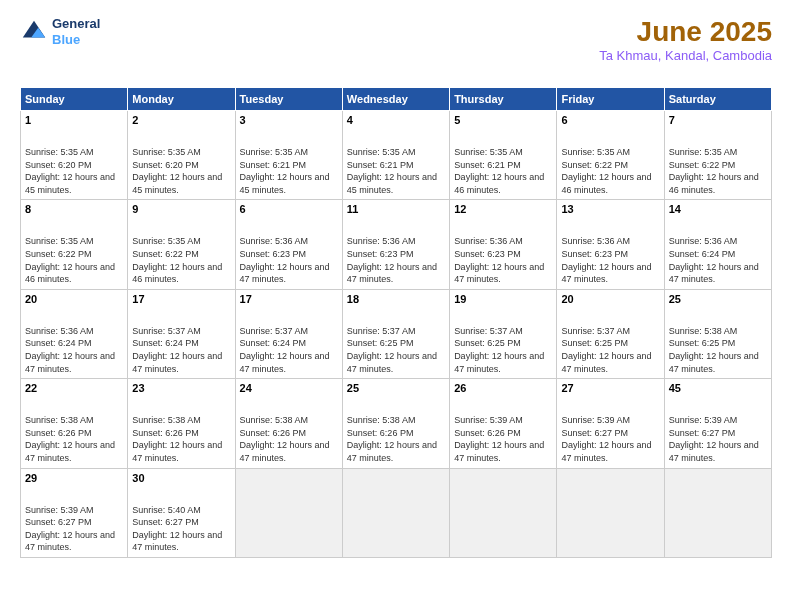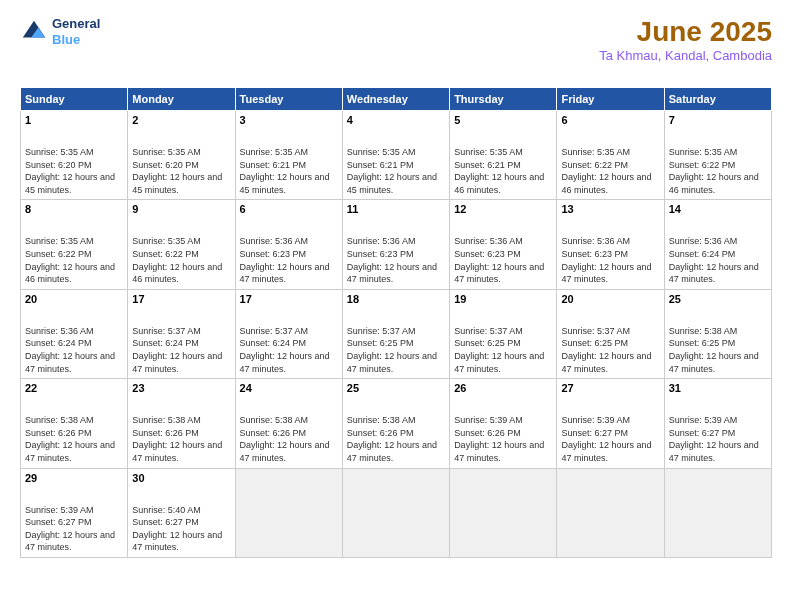--- a/index.html
+++ b/index.html
@@ -243,21 +243,21 @@
           </td>
           <td>
             <span class="day-num">26</span>
             <div class="day-info"><span>Sunrise: 5:39 AM</span><br><span>Sunset: 6:26 PM</span><br><span>Daylight: 12 hours and 47 minutes.</span></div>
           </td>
           <td>
             <span class="day-num">27</span>
             <div class="day-info"><span>Sunrise: 5:39 AM</span><br><span>Sunset: 6:27 PM</span><br><span>Daylight: 12 hours and 47 minutes.</span></div>
           </td>
           <td>
-            <span class="day-num">31</span>
+            <span class="day-num">45</span>
             <div class="day-info"><span>Sunrise: 5:39 AM</span><br><span>Sunset: 6:27 PM</span><br><span>Daylight: 12 hours and 47 minutes.</span></div>
           </td>
         </tr>
         <tr class="last-row">
           <td>
             <span class="day-num">29</span>
             <div class="day-info"><span>Sunrise: 5:39 AM</span><br><span>Sunset: 6:27 PM</span><br><span>Daylight: 12 hours and 47 minutes.</span></div>
           </td>
           <td>
             <span class="day-num">30</span>

